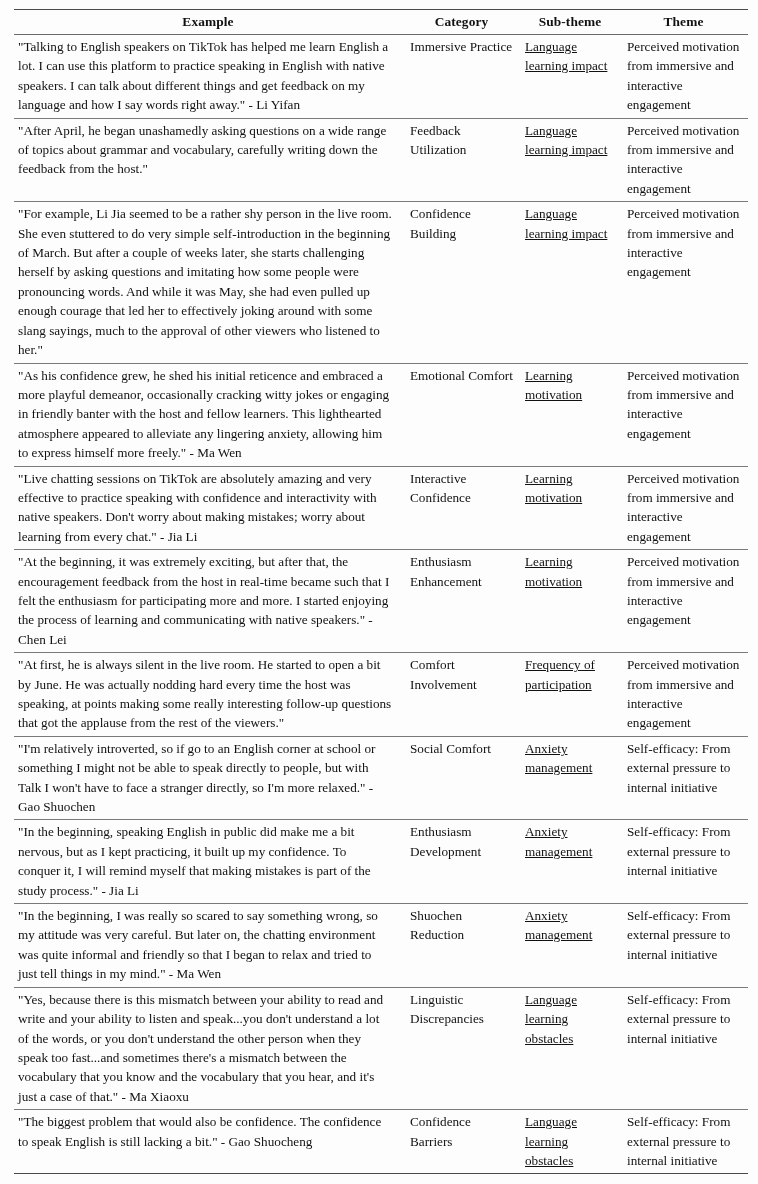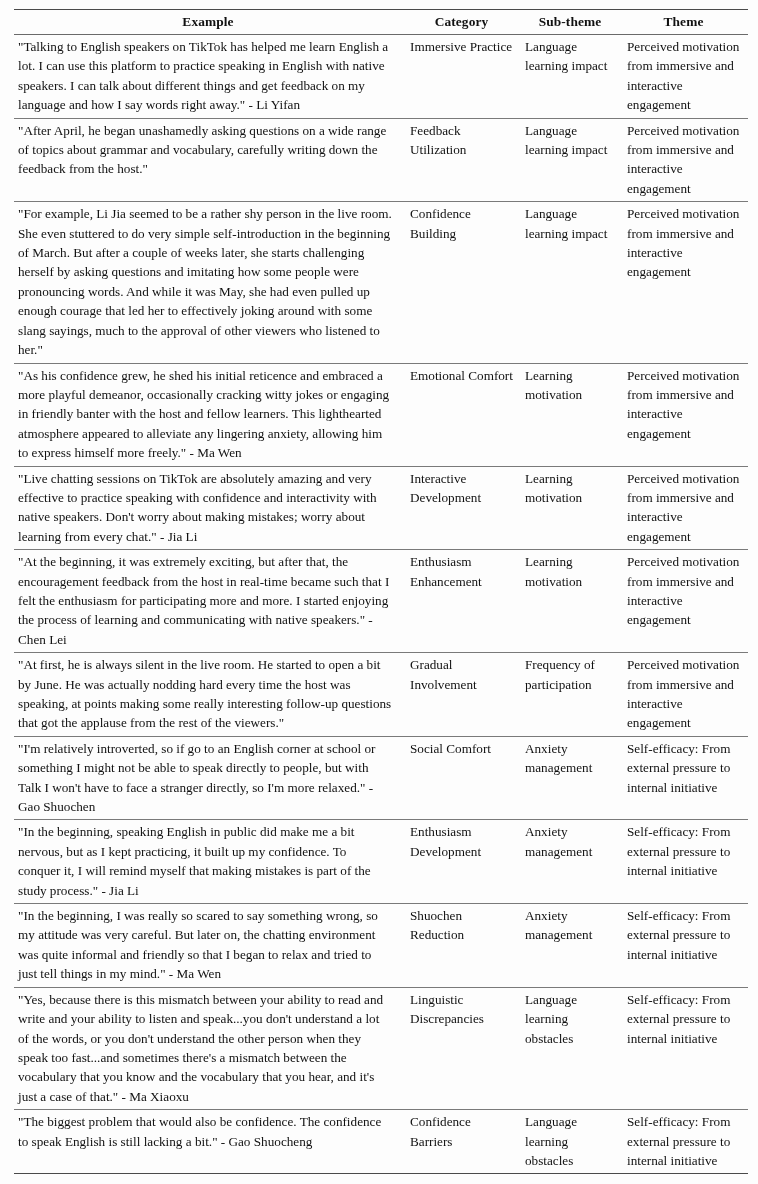--- a/index.html
+++ b/index.html
@@ -58,21 +58,21 @@
     overflow-wrap: break-word;
     hyphens: none;
   }
 
   tbody tr:last-child td {
     border-bottom: 1.6px solid #4a4a4a;
   }
 
   td.cell-example   { padding-right: 14px; }
   td.cell-category  { padding-right: 6px; margin-top: 48px; }
-  td.cell-subtheme  { padding-right: 6px; }
+  td.cell-subtheme  { padding-right: 6px; text-decoration: underline; }
   td.cell-theme     { padding-right: 2px; }
 
   th.head-example   { padding-left: 4px; }
 </style>
 </head>
 <body>
 
 <div class="page">
   <table class="coding-table">
     <colgroup>
@@ -109,33 +109,33 @@
           <td class="cell-theme">Perceived motivation from immersive and interactive engagement</td>
         </tr>
         <tr>
           <td class="cell-example">"As his confidence grew, he shed his initial reticence and embraced a more playful demeanor, occasionally cracking witty jokes or engaging in friendly banter with the host and fellow learners. This lighthearted atmosphere appeared to alleviate any lingering anxiety, allowing him to express himself more freely." - Ma Wen</td>
           <td class="cell-category">Emotional Comfort</td>
           <td class="cell-subtheme">Learning motivation</td>
           <td class="cell-theme">Perceived motivation from immersive and interactive engagement</td>
         </tr>
         <tr>
           <td class="cell-example">"Live chatting sessions on TikTok are absolutely amazing and very effective to practice speaking with confidence and interactivity with native speakers. Don't worry about making mistakes; worry about learning from every chat." - Jia Li</td>
-          <td class="cell-category">Interactive Development</td>
+          <td class="cell-category">Interactive Confidence</td>
           <td class="cell-subtheme">Learning motivation</td>
           <td class="cell-theme">Perceived motivation from immersive and interactive engagement</td>
         </tr>
         <tr>
           <td class="cell-example">"At the beginning, it was extremely exciting, but after that, the encouragement feedback from the host in real-time became such that I felt the enthusiasm for participating more and more. I started enjoying the process of learning and communicating with native speakers." - Chen Lei</td>
           <td class="cell-category">Enthusiasm Enhancement</td>
           <td class="cell-subtheme">Learning motivation</td>
           <td class="cell-theme">Perceived motivation from immersive and interactive engagement</td>
         </tr>
         <tr>
           <td class="cell-example">"At first, he is always silent in the live room. He started to open a bit by June. He was actually nodding hard every time the host was speaking, at points making some really interesting follow-up questions that got the applause from the rest of the viewers."</td>
-          <td class="cell-category">Gradual Involvement</td>
+          <td class="cell-category">Comfort Involvement</td>
           <td class="cell-subtheme">Frequency of participation</td>
           <td class="cell-theme">Perceived motivation from immersive and interactive engagement</td>
         </tr>
         <tr>
           <td class="cell-example">"I'm relatively introverted, so if go to an English corner at school or something I might not be able to speak directly to people, but with Talk I won't have to face a stranger directly, so I'm more relaxed." - Gao Shuochen</td>
           <td class="cell-category">Social Comfort</td>
           <td class="cell-subtheme">Anxiety management</td>
           <td class="cell-theme">Self-efficacy: From external pressure to internal initiative</td>
         </tr>
         <tr>

